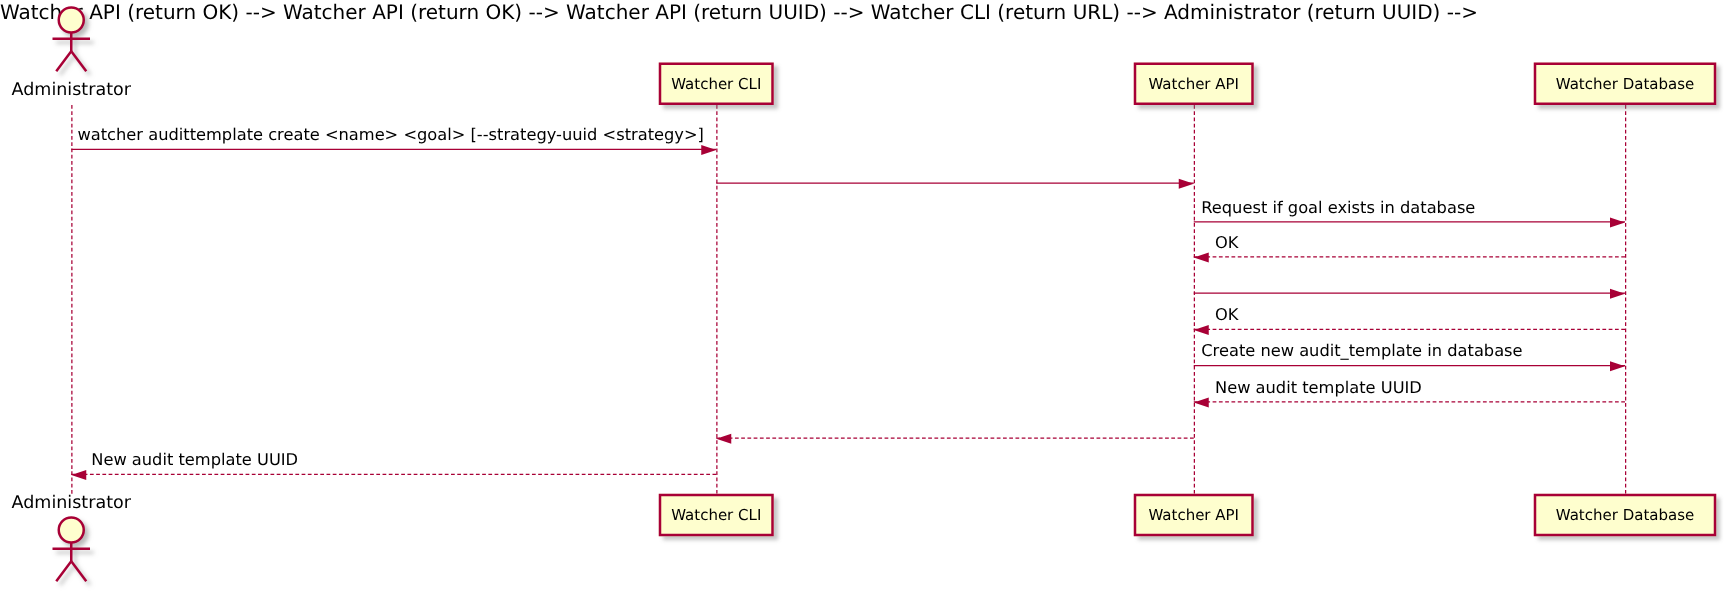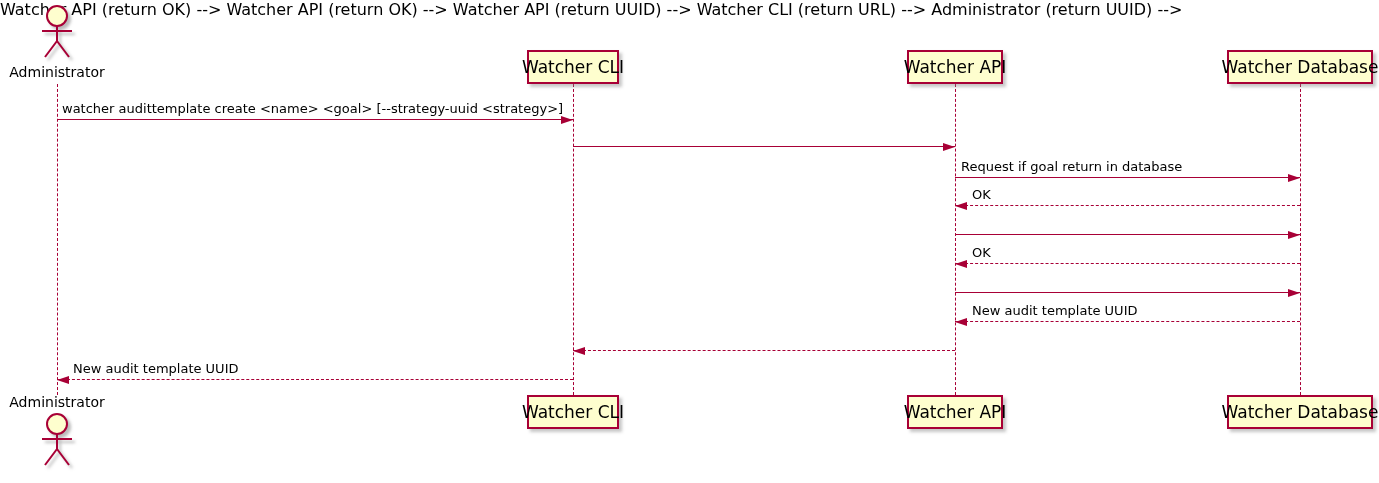--- a/index.html
+++ b/index.html
@@ -18,21 +18,21 @@
   }
   .pbox {
     position: absolute;
     height: 34px;
     background: #FEFECE;
     border: 2px solid #A80036;
     box-shadow: 3px 3px 3px rgba(130,130,130,0.45);
     display: flex;
     align-items: center;
     justify-content: center;
-    font-size: 17px;
+    font-size: 12px;
     color: #000;
     white-space: nowrap;
   }
   .actor-label {
     position: absolute;
     width: 140px;
     text-align: center;
     font-size: 14px;
     color: #000;
     white-space: nowrap;
@@ -113,39 +113,40 @@
   
   <div class="msg-label" style="left:62px; top:101px;">watcher audittemplate create &lt;name&gt; &lt;goal&gt; [--strategy-uuid &lt;strategy&gt;]</div>
   <div class="msg-line solid" style="left:57px; top:119px; width:516px;"></div>
   <div class="arrow-right" style="left:561px; top:115.5px;"></div>
 
   
   <div class="msg-line solid" style="left:573px; top:146px; width:382px;"></div>
   <div class="arrow-right" style="left:943px; top:142.5px;"></div>
 
   
-  <div class="msg-label" style="left:961px; top:159px;">Request if goal return in database</div>
+  <div class="msg-label" style="left:961px; top:159px;">Request if goal exists in database</div>
   <div class="msg-line solid" style="left:955px; top:177px; width:345px;"></div>
   <div class="arrow-right" style="left:1288px; top:173.5px;"></div>
 
    Watcher API (return OK) --&gt;
   <div class="msg-label" style="left:972px; top:187px;">OK</div>
   <div class="msg-line dashed" style="left:955px; top:205px; width:345px;"></div>
   <div class="arrow-left" style="left:955px; top:201.5px;"></div>
 
   
   <div class="msg-line solid" style="left:955px; top:234px; width:345px;"></div>
   <div class="arrow-right" style="left:1288px; top:230.5px;"></div>
 
    Watcher API (return OK) --&gt;
   <div class="msg-label" style="left:972px; top:245px;">OK</div>
   <div class="msg-line dashed" style="left:955px; top:263px; width:345px;"></div>
   <div class="arrow-left" style="left:955px; top:259.5px;"></div>
 
   
+  <div class="msg-label" style="left:961px; top:274px;">Create new audit_template in database</div>
   <div class="msg-line solid" style="left:955px; top:292px; width:345px;"></div>
   <div class="arrow-right" style="left:1288px; top:288.5px;"></div>
 
    Watcher API (return UUID) --&gt;
   <div class="msg-label" style="left:972px; top:303px;">New audit template UUID</div>
   <div class="msg-line dashed" style="left:955px; top:321px; width:345px;"></div>
   <div class="arrow-left" style="left:955px; top:317.5px;"></div>
 
    Watcher CLI (return URL) --&gt;
   <div class="msg-line dashed" style="left:573px; top:350px; width:382px;"></div>

